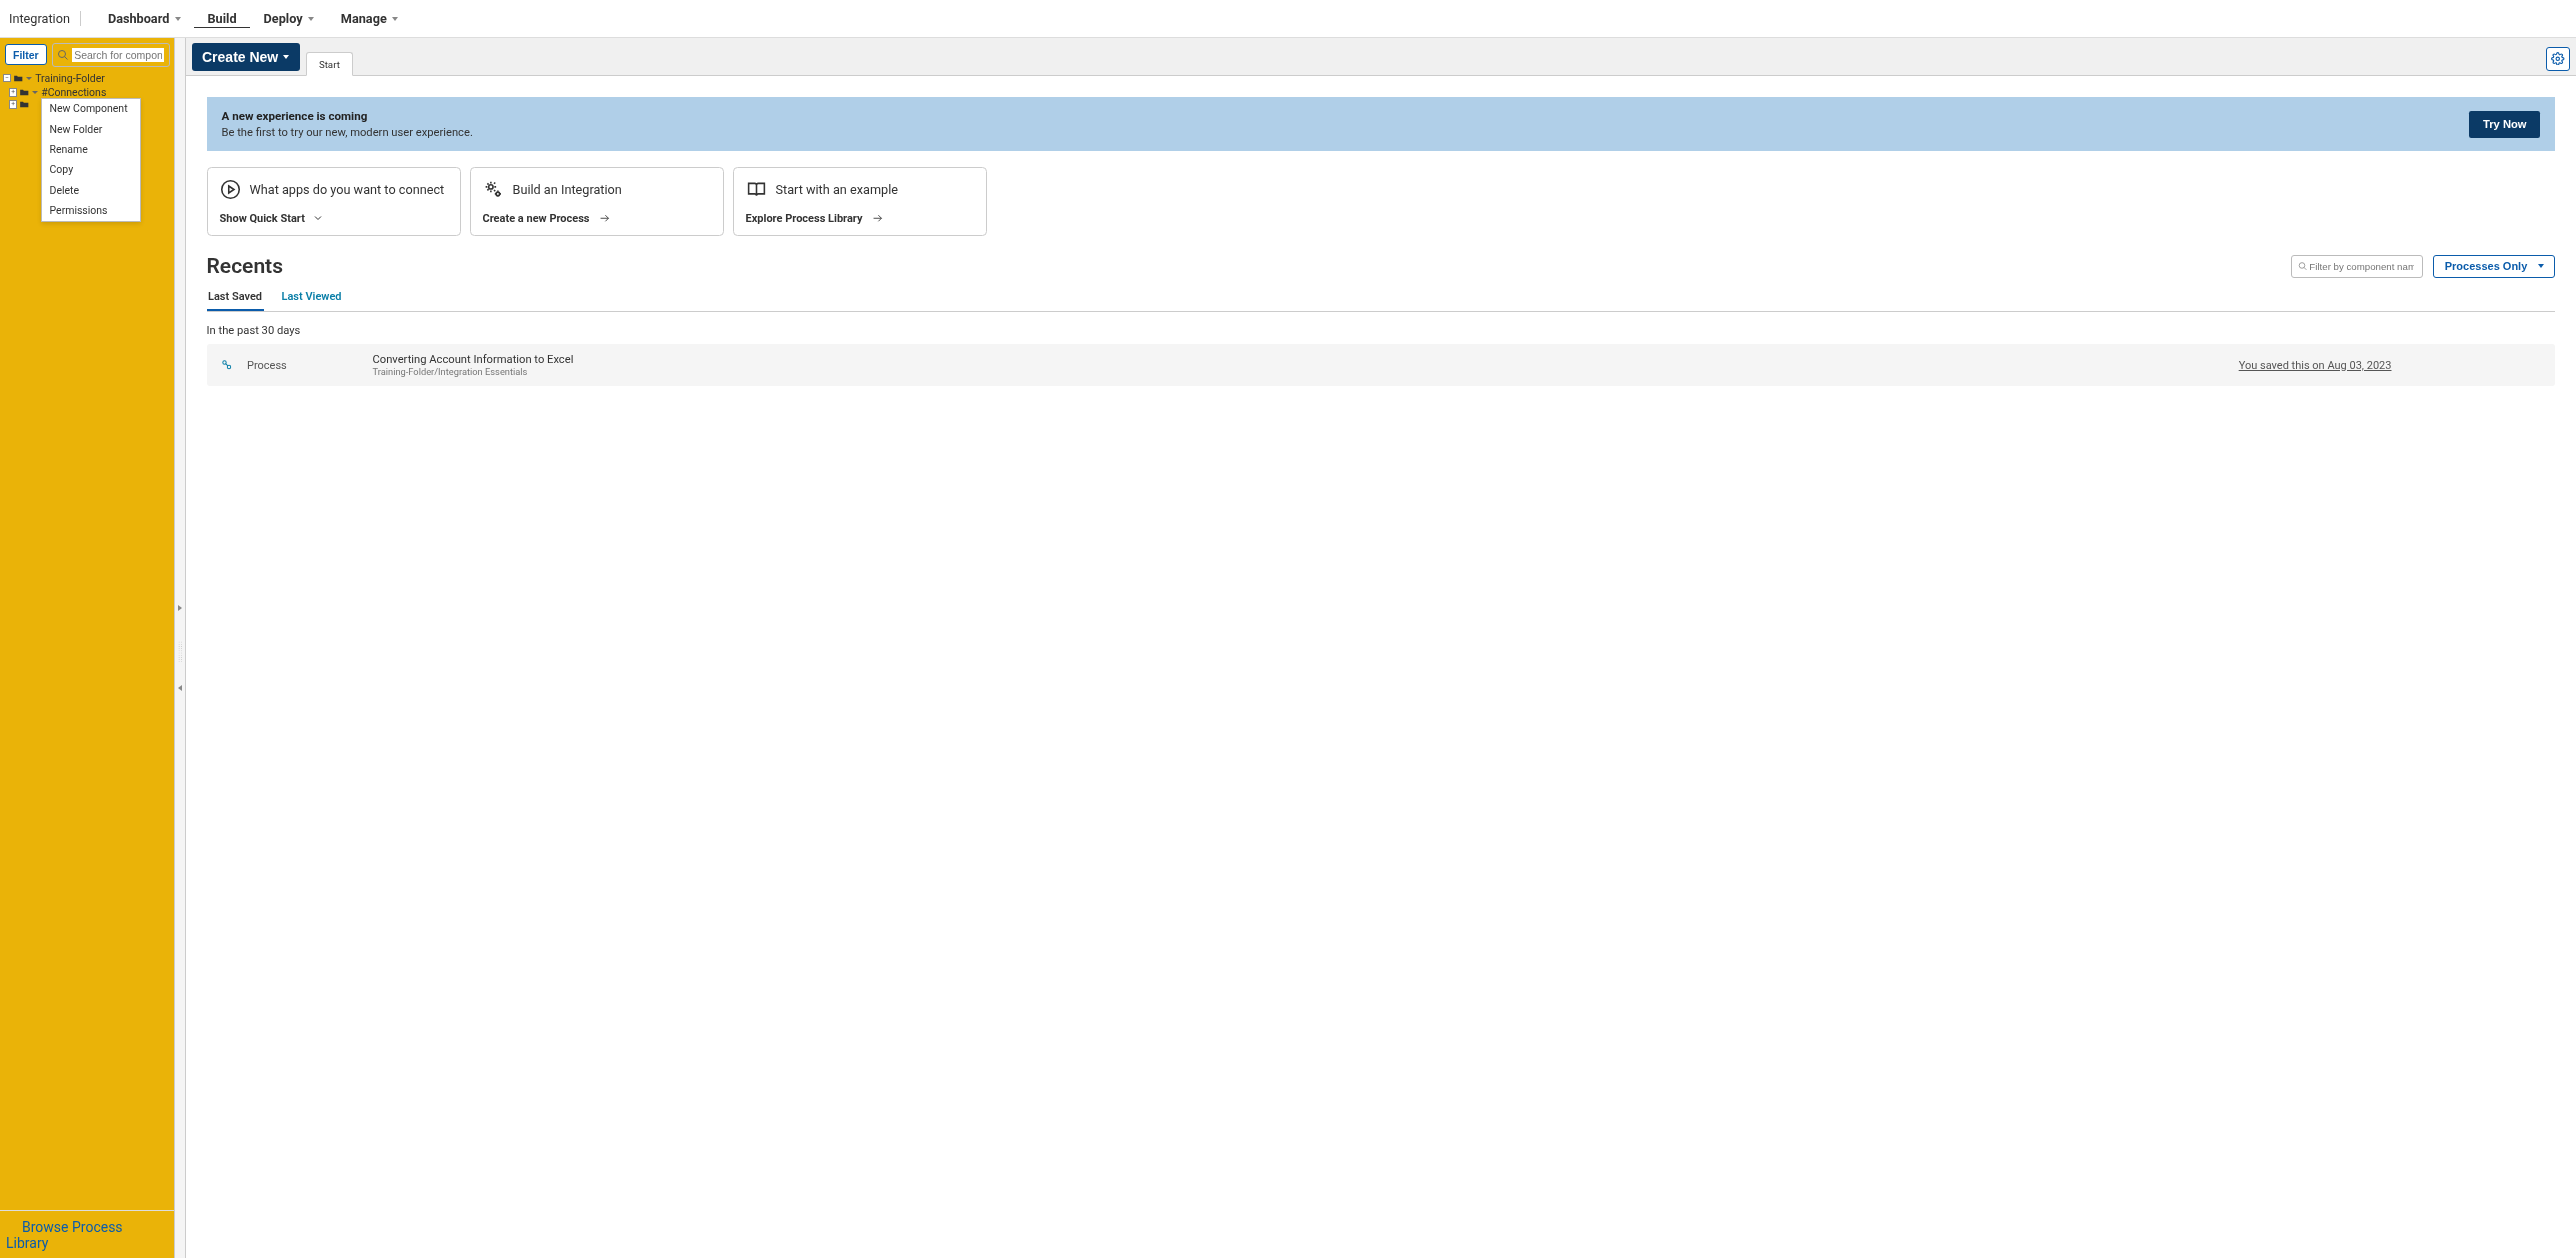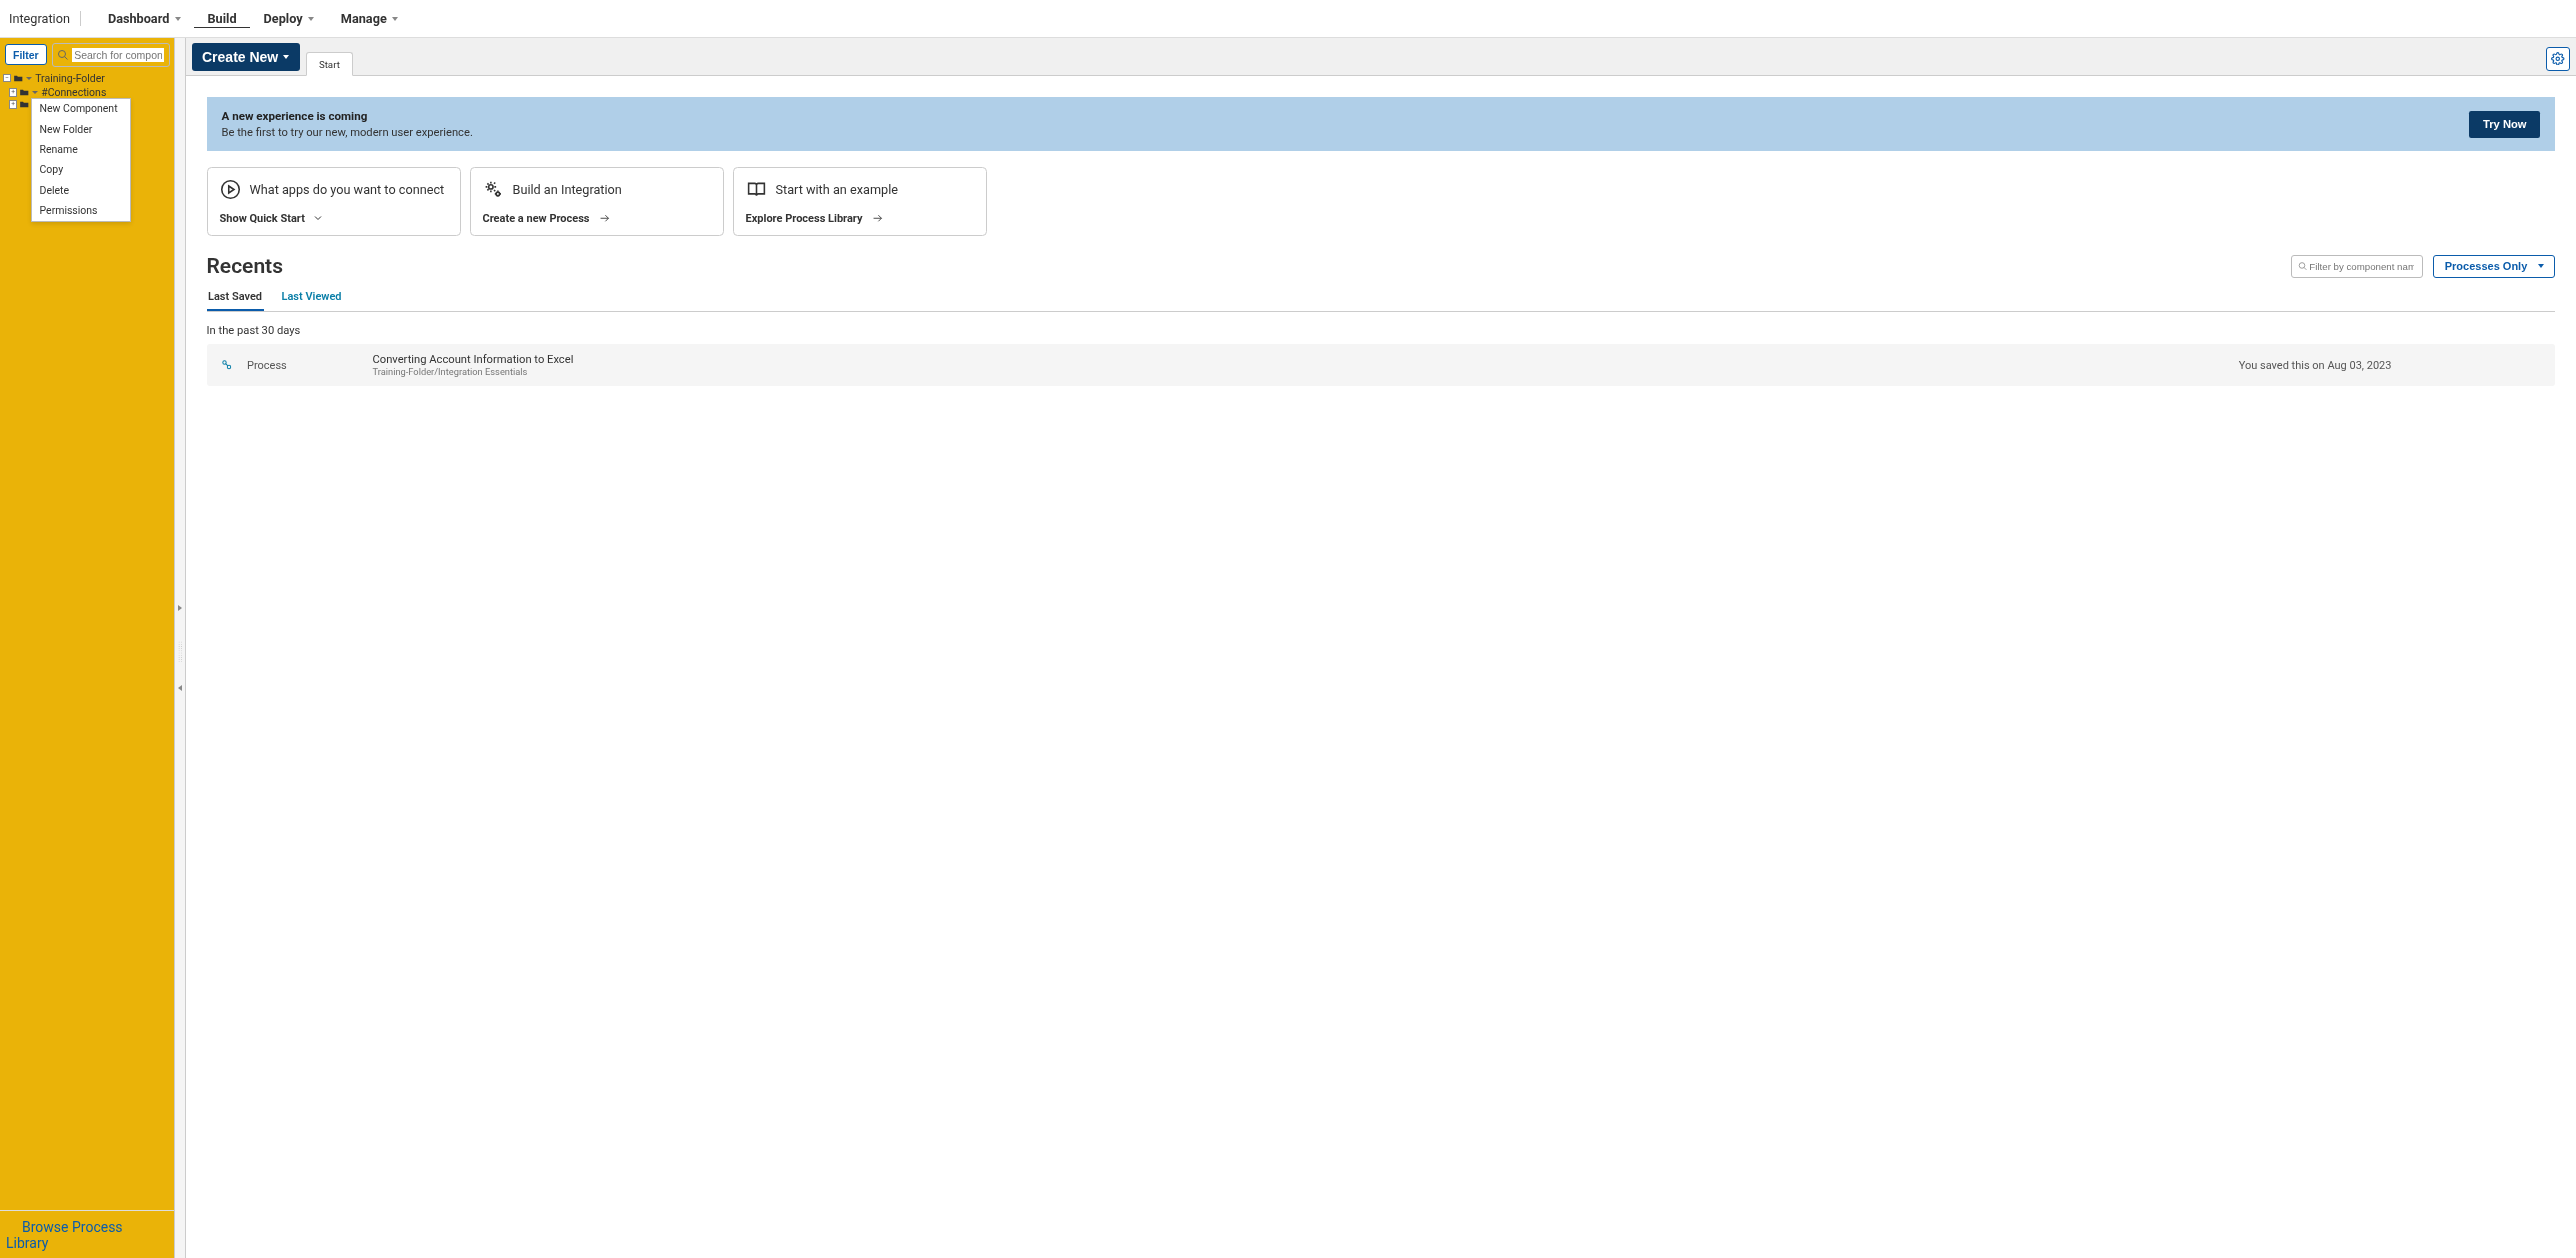--- a/index.html
+++ b/index.html
@@ -139,21 +139,21 @@
     border-top: 3.7px solid #666;
     margin: 0 1.5px;
     display: inline-block;
     cursor: pointer;
     flex-shrink: 0;
   }
 
   .context-menu {
     position: absolute;
     top: 28px;
-    left: 31px;
+    left: 41px;
     background: #fff;
     border: 0.7px solid #bbb;
     box-shadow: 0 1.5px 4.5px rgba(0,0,0,0.12);
     width: 100px;
     z-index: 50;
   }
   .context-menu-item {
     padding: 3.7px 7.5px;
     font-size: 10.5px;
     cursor: pointer;
@@ -324,21 +324,21 @@
   .recent-item {
     background:#f5f5f5;border-radius:3px;
     display:flex;align-items:center;gap:13.5px;
     padding:9px 13.5px;
   }
   .recent-icon { color:#0b7fa8; }
   .recent-type { width:112px;color:#555;font-size:11px; }
   .recent-main { flex:1; }
   .recent-name { font-size:11.2px;color:#333; }
   .recent-path { font-size:9.3px;color:#777; }
-  .recent-date { color:#555;font-size:11px; padding-right: 150px; }
+  .recent-date { color:#555;font-size:11px; padding-right: 150px; text-decoration: underline; }
 </style>
 </head>
 <body>
 
 <div class="topnav">
   <div class="brand">Integration</div>
   <div class="nav-item">
     <span>Dashboard</span>
     <span class="caret-down"></span>
   </div>

